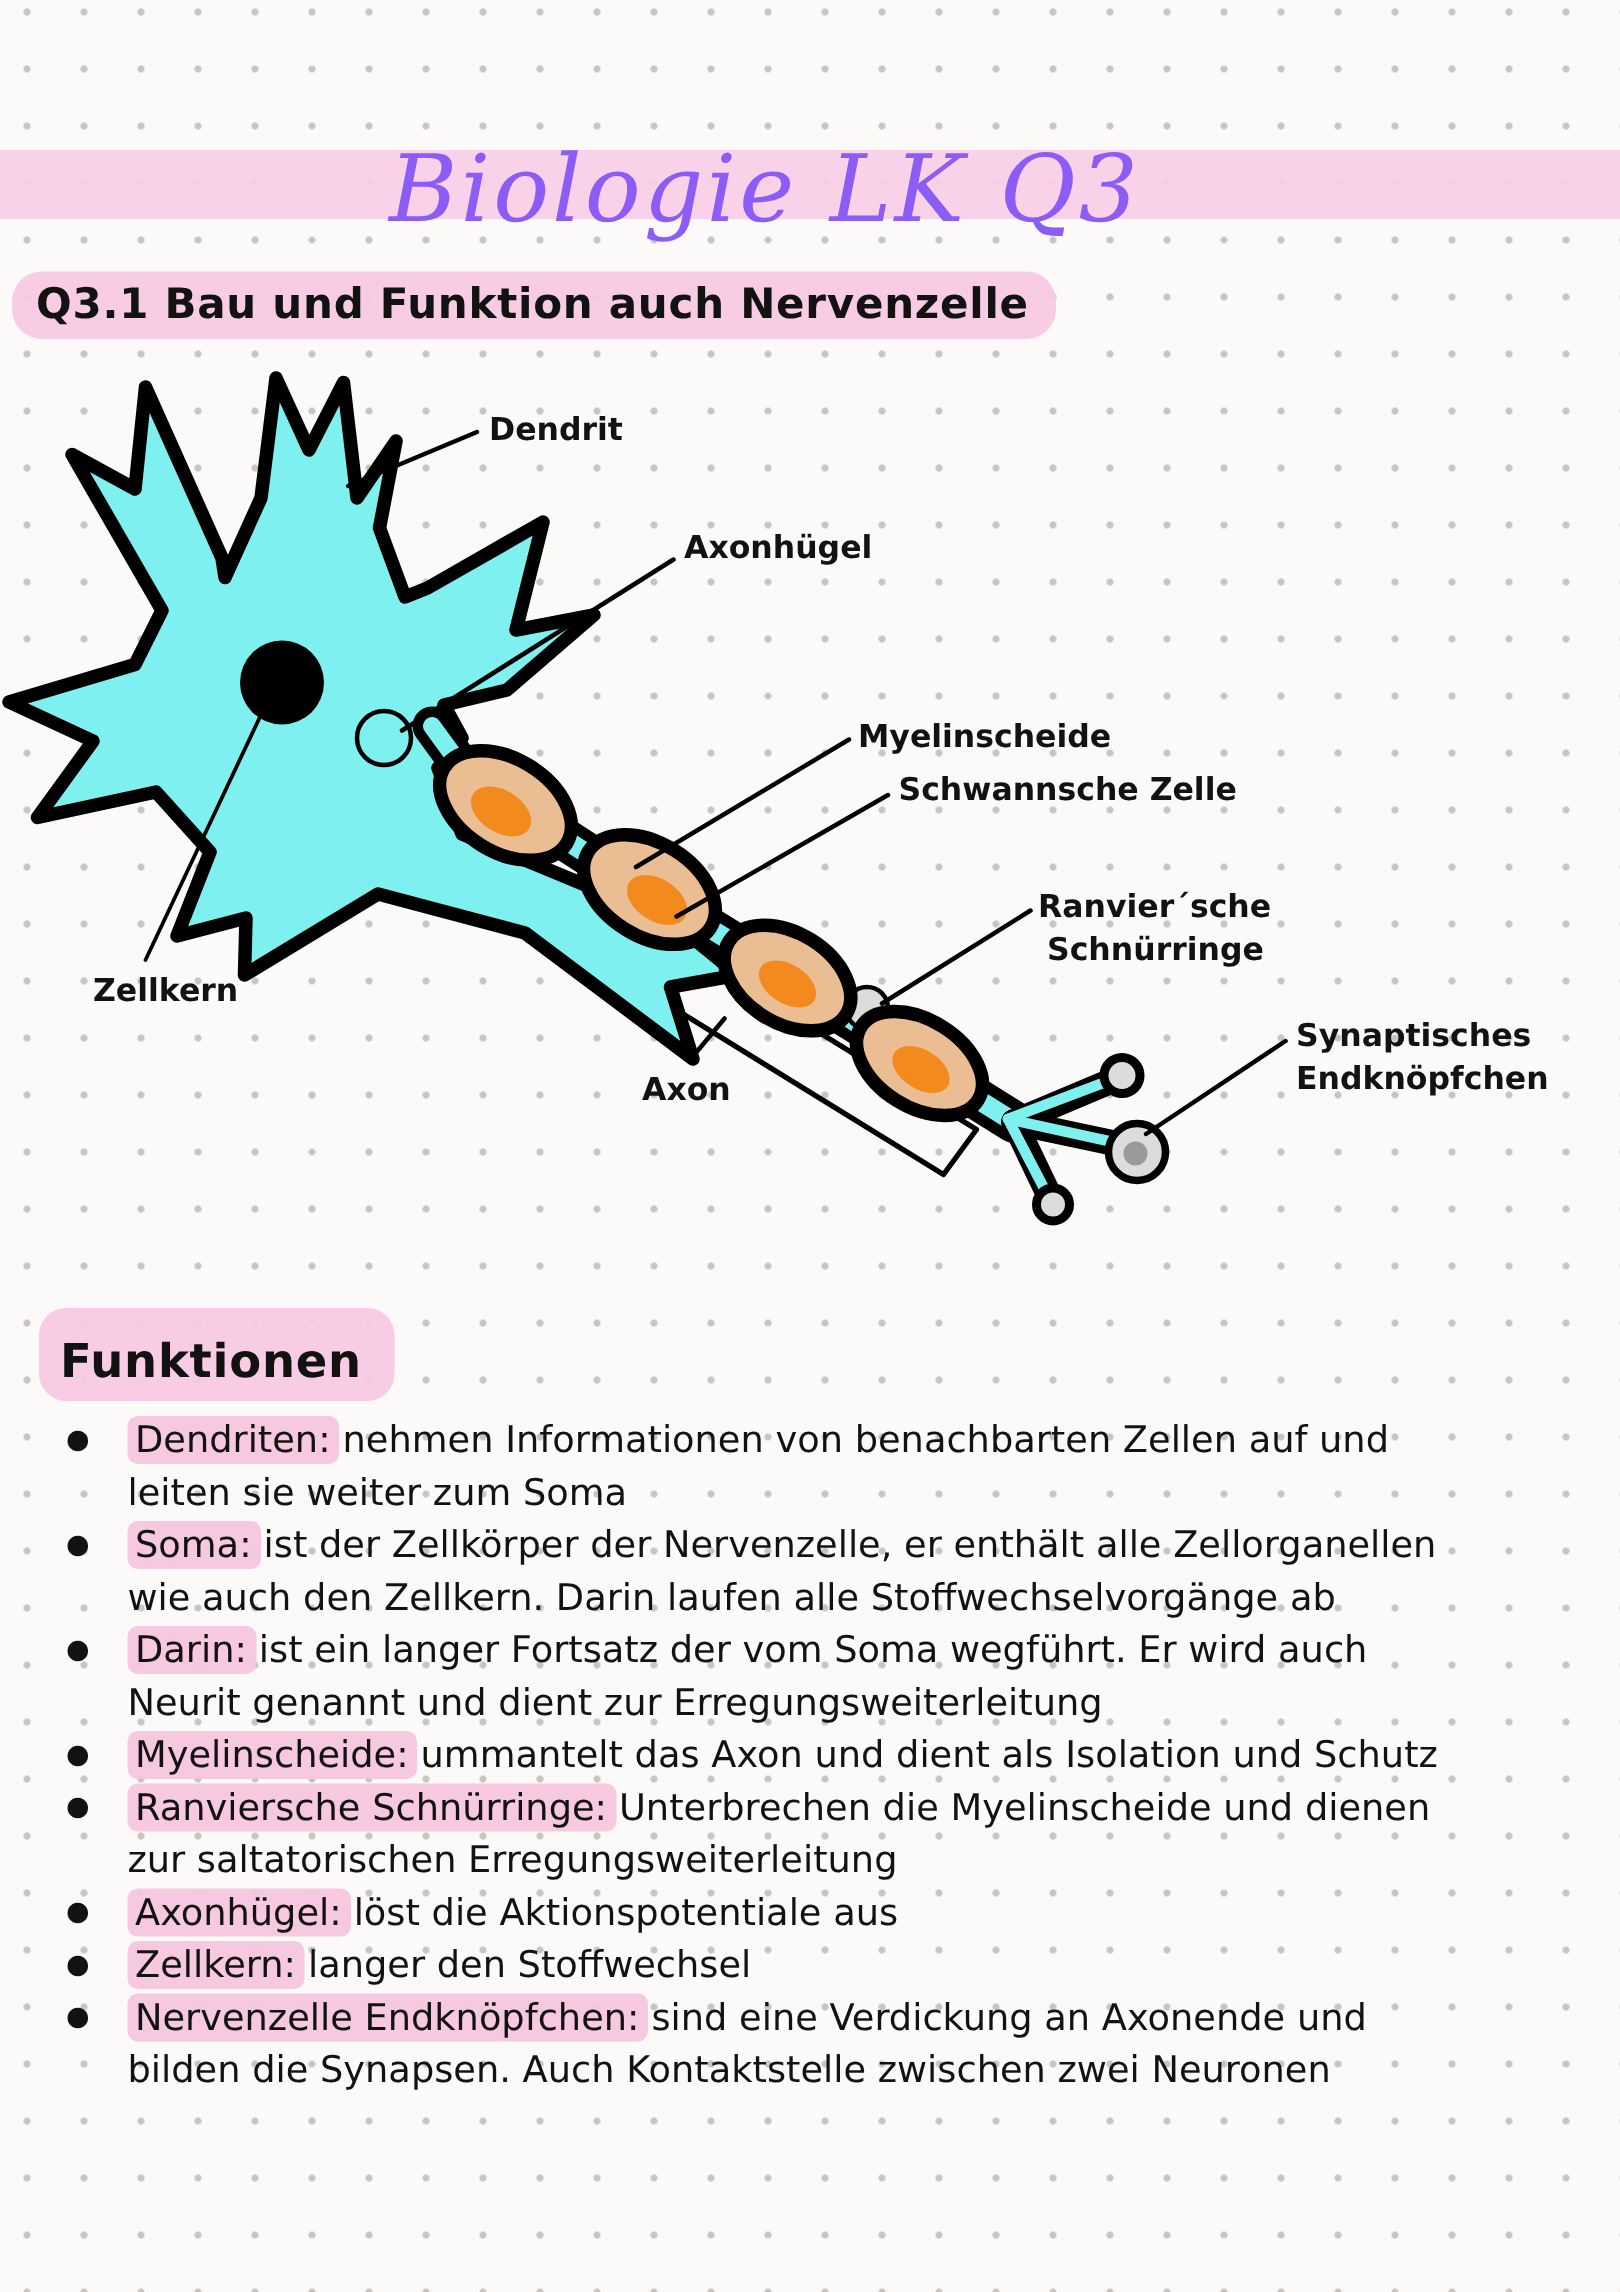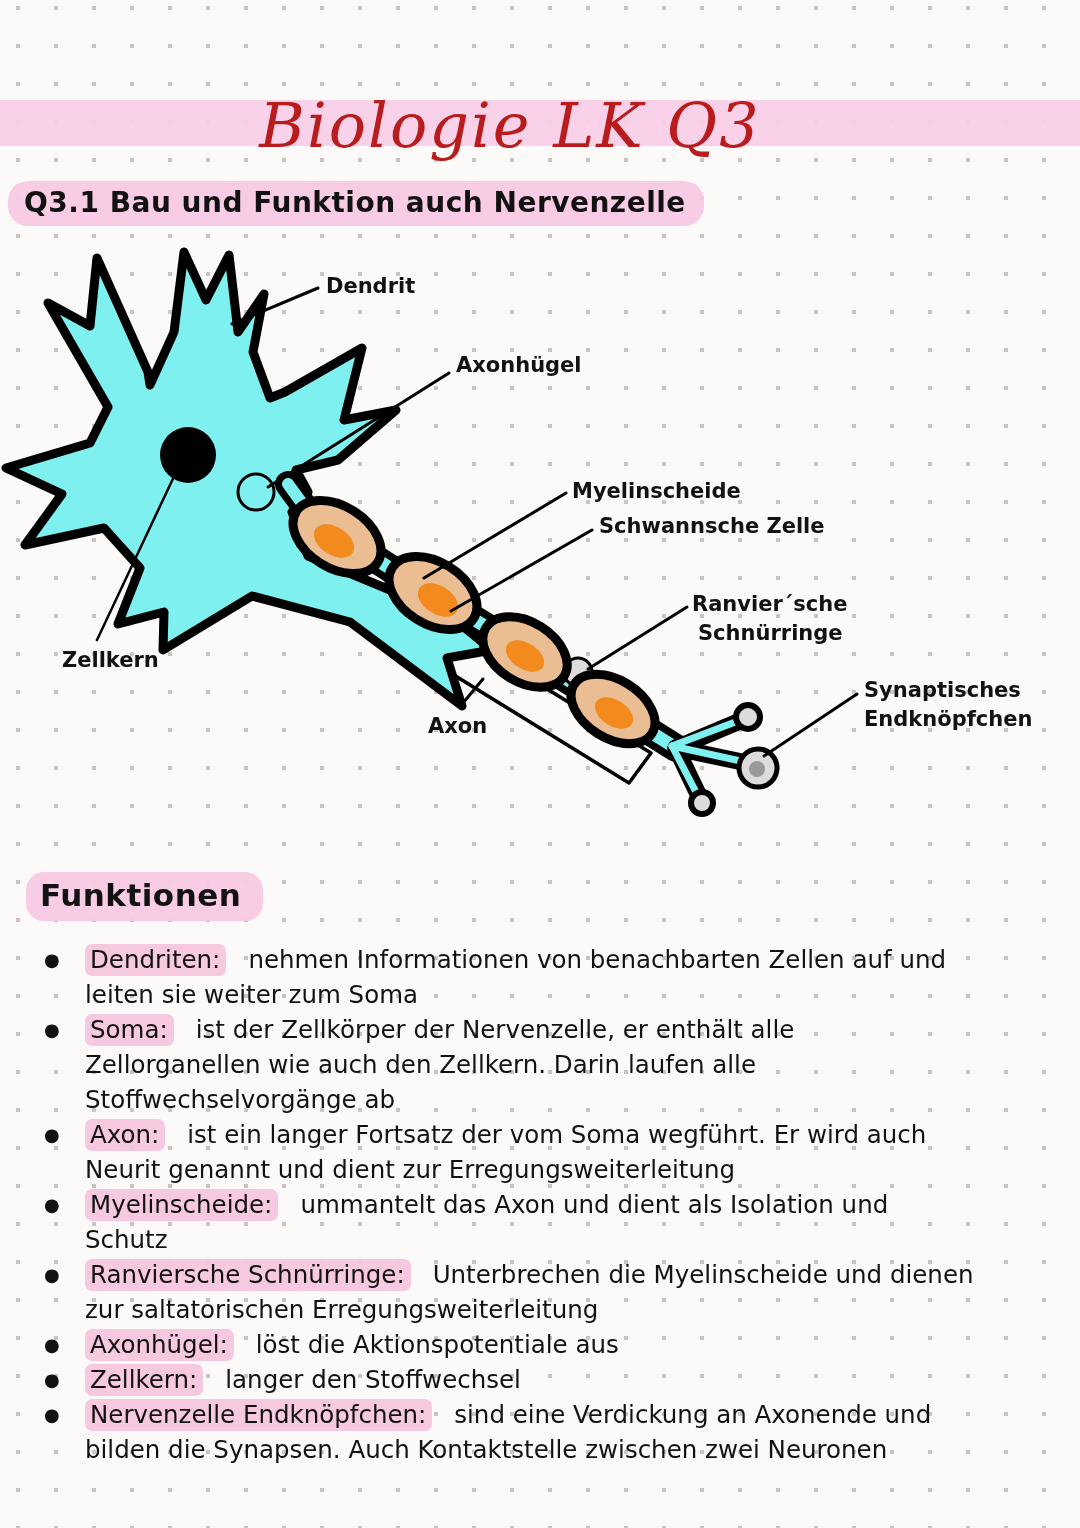--- a/index.html
+++ b/index.html
@@ -19,37 +19,37 @@
     width: 1080px; height: 46px;
     background: rgba(249, 206, 232, 0.92);
   }
   .script-title {
     position: absolute; left: 230px; top: 84px; width: 560px;
     text-align: center;
     font-family: "DejaVu Serif", serif;
     font-style: italic;
     font-size: 62px;
     line-height: 84px;
-    color: #b91c1c;
+    color: #8b5cf6;
     letter-spacing: 2px;
   }
   .section-title {
     position: absolute; left: 8px; top: 181px;
     background: rgba(248, 201, 227, 0.95);
     border-radius: 20px;
     padding: 5px 18px 7px 16px;
     font-size: 28px;
     font-weight: 700;
     letter-spacing: 0.5px;
   }
   .fn-heading {
     position: absolute; left: 26px; top: 872px;
     background: rgba(248, 201, 227, 0.95);
     border-radius: 18px;
-    padding: 5px 22px 8px 14px;
+    padding: 18px 22px 8px 14px;
     font-size: 31px;
     font-weight: 700;
     letter-spacing: 0.5px;
   }
   .diagram-svg { position: absolute; left: 0; top: 0; }
   .dia-label {
     font-family: "DejaVu Sans", sans-serif;
     font-size: 21px;
     font-weight: 600;
     fill: #121212;
@@ -68,21 +68,21 @@
     margin: 0;
   }
   .bullet {
     position: absolute; left: 44px; top: 0;
     font-size: 18px;
   }
   .term {
     background: rgba(246, 198, 222, 0.95);
     border-radius: 7px;
     padding: 1px 6px 2px 5px;
-    margin-right: 22px;
+    margin-right: 2px;
     -webkit-box-decoration-break: clone;
     box-decoration-break: clone;
   }
 </style>
 </head>
 <body>
 
 <div class="banner"></div>
 <div class="script-title">Biologie LK Q3</div>
 
@@ -174,21 +174,21 @@
   <li>
     <span class="bullet">●</span>
     <span class="term">Dendriten:</span><span>nehmen Informationen von benachbarten Zellen auf und leiten sie weiter zum Soma</span>
   </li>
   <li>
     <span class="bullet">●</span>
     <span class="term">Soma:</span><span>ist der Zellkörper der Nervenzelle, er enthält alle Zellorganellen wie auch den Zellkern. Darin laufen alle Stoffwechselvorgänge ab</span>
   </li>
   <li>
     <span class="bullet">●</span>
-    <span class="term">Axon:</span><span>ist ein langer Fortsatz der vom Soma wegführt. Er wird auch Neurit genannt und dient zur Erregungsweiterleitung</span>
+    <span class="term">Darin:</span><span>ist ein langer Fortsatz der vom Soma wegführt. Er wird auch Neurit genannt und dient zur Erregungsweiterleitung</span>
   </li>
   <li>
     <span class="bullet">●</span>
     <span class="term">Myelinscheide:</span><span>ummantelt das Axon und dient als Isolation und Schutz</span>
   </li>
   <li>
     <span class="bullet">●</span>
     <span class="term">Ranviersche Schnürringe:</span><span>Unterbrechen die Myelinscheide und dienen zur saltatorischen Erregungsweiterleitung</span>
   </li>
   <li>

